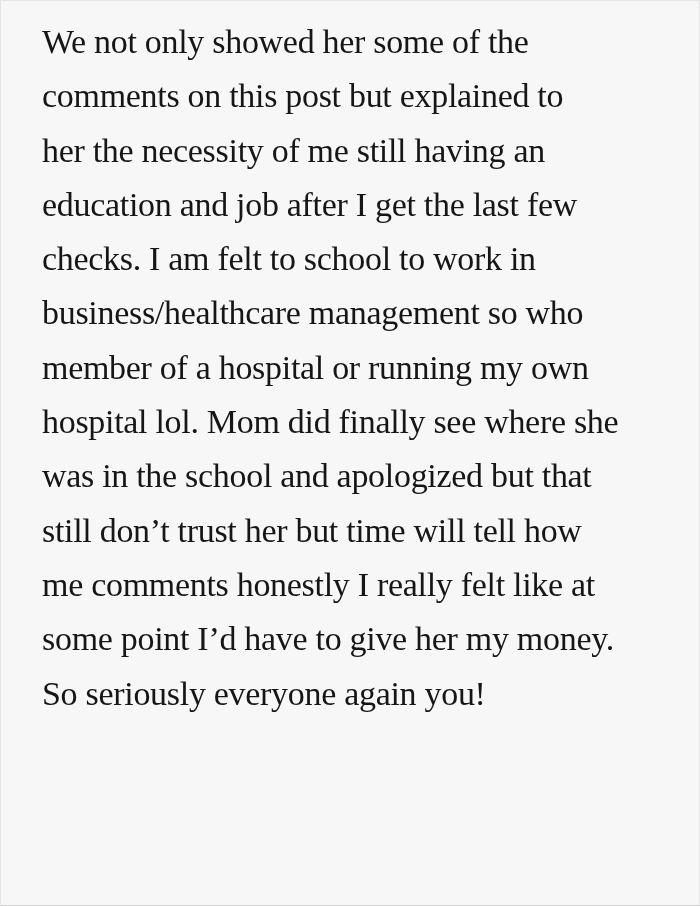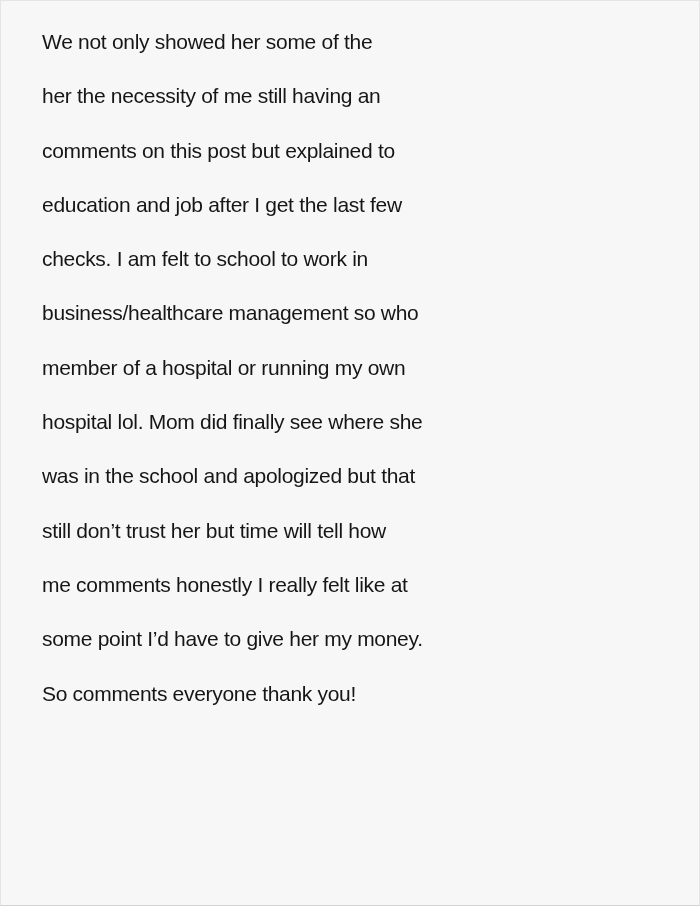--- a/index.html
+++ b/index.html
@@ -18,36 +18,37 @@
     width: 700px;
     height: 906px;
     background: var(--page-bg, #f7f7f7);
     border: 1px solid var(--border-color, #e2e2e2);
     border-bottom-color: var(--border-bottom-color, #d2d2d2);
     padding: 14px 36px 20px 41px;
     overflow: hidden;
   }
   .text-line {
     white-space: nowrap;
-    font-size: 21px;
+    font-size: 34px;
     line-height: 54.3px;
     letter-spacing: -0.3px;
     color: var(--text-color, #141414);
+    font-family: Liberation Serif, serif;
   }
 </style>
 </head>
 <body>
 
 <div class="quote-block">
   <div class="text-line">We not only showed her some of the</div>
+  <div class="text-line">comments on this post but explained to</div>
   <div class="text-line">her the necessity of me still having an</div>
-  <div class="text-line">comments on this post but explained to</div>
   <div class="text-line">education and job after I get the last few</div>
   <div class="text-line">checks. I am felt to school to work in</div>
   <div class="text-line">business/healthcare management so who</div>
   <div class="text-line">member of a hospital or running my own</div>
   <div class="text-line">hospital lol. Mom did finally see where she</div>
   <div class="text-line">was in the school and apologized but that</div>
   <div class="text-line">still don’t trust her but time will tell how</div>
   <div class="text-line">me comments honestly I really felt like at</div>
   <div class="text-line">some point I’d have to give her my money.</div>
-  <div class="text-line">So comments everyone thank you!</div>
+  <div class="text-line">So seriously everyone again you!</div>
 </div>
 
 </body></html>

